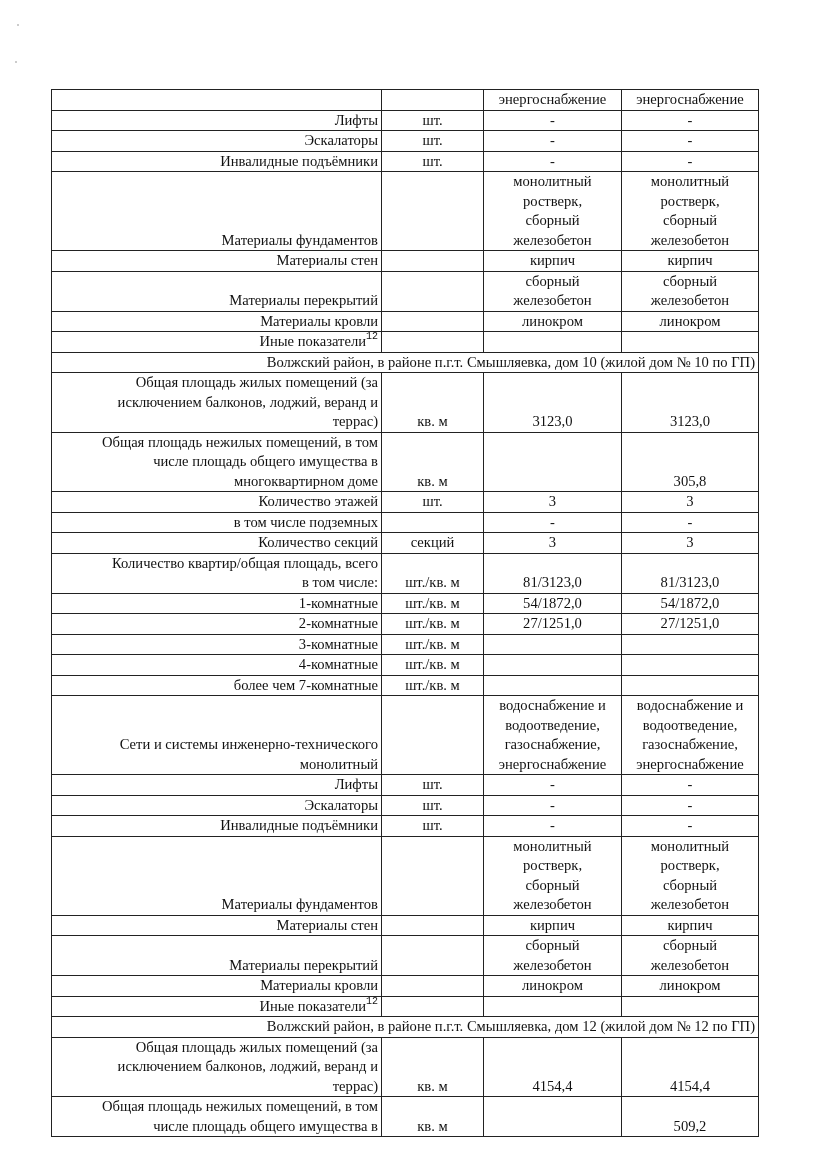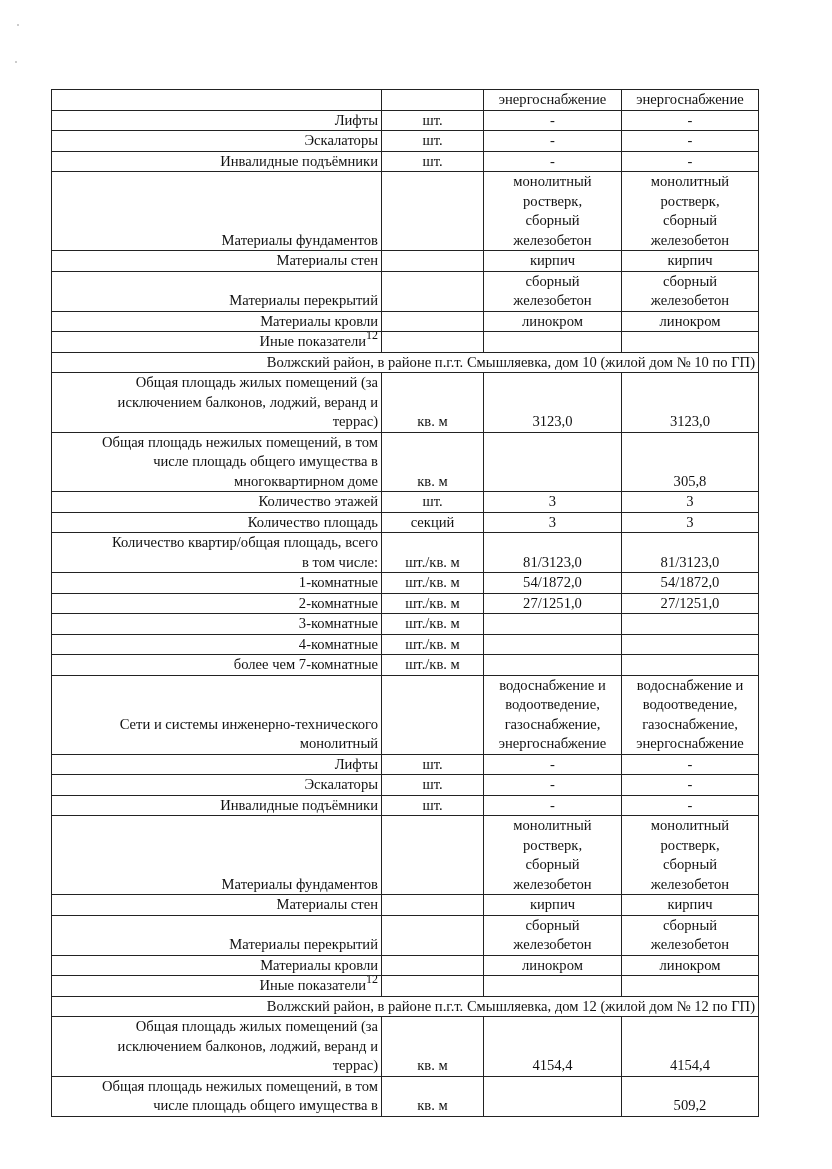--- a/index.html
+++ b/index.html
@@ -8,21 +8,21 @@
   table.doc {
     position: absolute; left: 51px; top: 51px;
     border-collapse: collapse; table-layout: fixed;
     width: 707px; font-size: 14.6px; line-height: 19.5px; margin-top: 38px;
   }
   table.doc td { border: 1px solid #222; padding: 0 3px; vertical-align: bottom; overflow: hidden; }
   col.c1 { width: 330px; } col.c2 { width: 102px; } col.c3 { width: 138px; } col.c4 { width: 137px; }
   td.name { text-align: right; }
   td.unit, td.val { text-align: center; }
   td.section { text-align: right; }
-  sup { font-size: 12px; line-height: 0; vertical-align: 7px; }
+  sup { font-size: 10px; line-height: 0; vertical-align: 7px; font-family: Liberation Mono, monospace; }
   .ml { white-space: pre-line; }
 </style>
 </head>
 <body>
 
 <div class="speck" style="left:17px;top:24px;"></div>
 <div class="speck" style="left:15px;top:61px;"></div>
 
 <table class="doc">
   <colgroup>
@@ -113,21 +113,27 @@
         <td class="val ml"></td>
         <td class="val ml">305,8</td>
       </tr>
       <tr>
         <td class="name"><span class="ml">Количество этажей</span></td>
         <td class="unit ml">шт.</td>
         <td class="val ml">3</td>
         <td class="val ml">3</td>
       </tr>
       <tr>
-        <td class="name"><span class="ml">Количество площадь</span></td>
+        <td class="name"><span class="ml">в том числе подземных</span></td>
+        <td class="unit ml"></td>
+        <td class="val ml">-</td>
+        <td class="val ml">-</td>
+      </tr>
+      <tr>
+        <td class="name"><span class="ml">Количество секций</span></td>
         <td class="unit ml">секций</td>
         <td class="val ml">3</td>
         <td class="val ml">3</td>
       </tr>
       <tr>
         <td class="name"><span class="ml">Количество квартир/общая площадь, всего
 в том числе:</span></td>
         <td class="unit ml">шт./кв. м</td>
         <td class="val ml">81/3123,0</td>
         <td class="val ml">81/3123,0</td>

